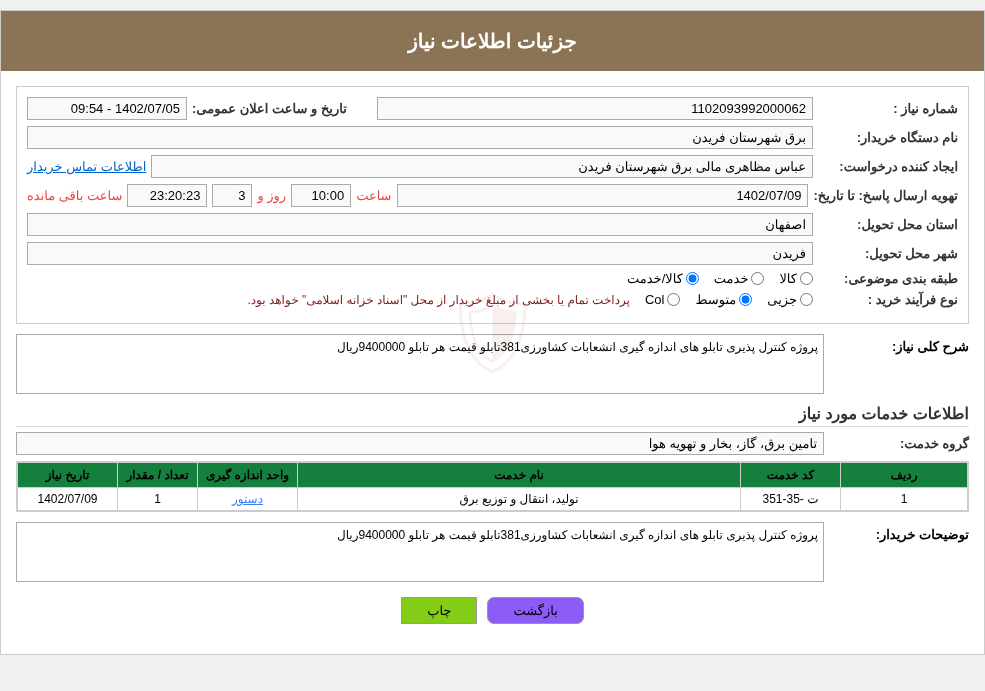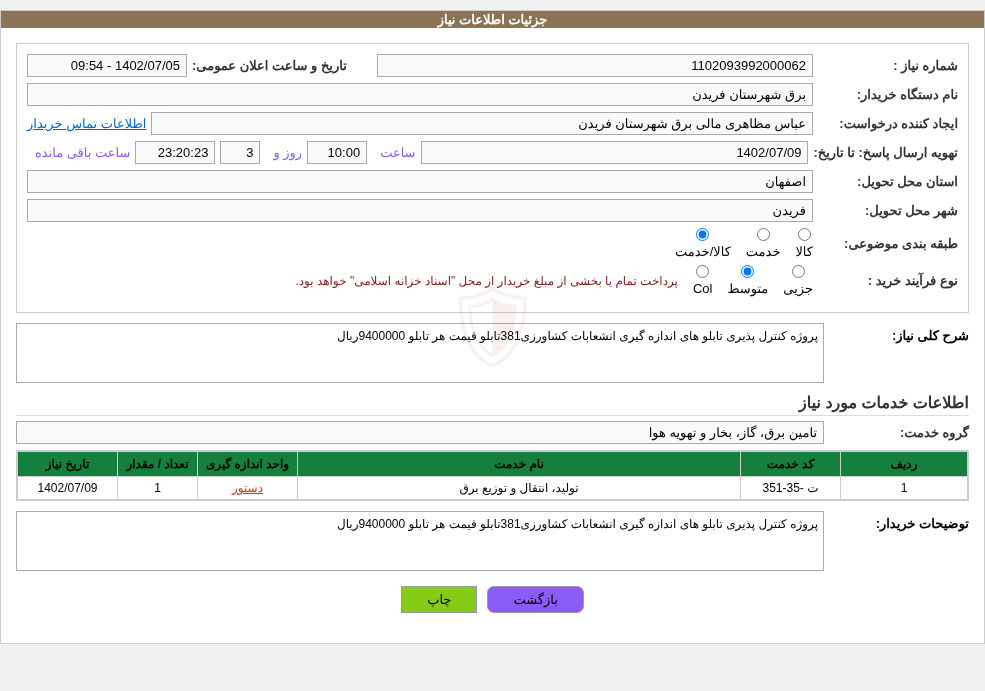--- a/index.html
+++ b/index.html
@@ -12,22 +12,22 @@
     .page-wrapper {
       max-width: 985px;
       margin: 10px auto;
       background: #fff;
       border: 1px solid #ccc;
     }
     .page-header {
       background: #8B7355;
       color: #fff;
       text-align: center;
-      padding: 1px;
-      font-size: 13px;
+      padding: 18px;
+      font-size: 20px;
       font-weight: bold;
     }
     .content {
       padding: 15px;
     }
     .form-section {
       border: 1px solid #ccc;
       padding: 10px;
       margin-bottom: 10px;
     }
@@ -50,38 +50,36 @@
       padding: 3px 6px;
       min-height: 22px;
       flex: 1;
       text-align: right;
     }
     .field-value.readonly {
       background: #f9f9f9;
     }
     .small-label {
       white-space: nowrap;
-      color: #8b5cf6;
-      margin-left: 8px;
+      color: #ef4444;
     }
     .link-text {
       color: #0066cc;
       cursor: pointer;
       text-decoration: underline;
     }
     .radio-group {
       display: flex;
       gap: 15px;
       align-items: center;
     }
     .radio-item {
       display: flex;
       align-items: center;
       gap: 3px;
-      flex-direction: column;
     }
     .section-title {
       font-weight: bold;
       font-size: 16px;
       color: #333;
       margin: 10px 0 5px 0;
       border-bottom: 1px solid #ddd;
       padding-bottom: 3px;
     }
     .table-container {
@@ -99,21 +97,21 @@
       padding: 5px;
       text-align: center;
       font-weight: bold;
     }
     td {
       border: 1px solid #ccc;
       padding: 4px 6px;
       text-align: center;
     }
     td.link-cell {
-      color: #c2410c;
+      color: #3b82f6;
       cursor: pointer;
       text-decoration: underline;
     }
     .description-row {
       display: flex;
       gap: 5px;
       margin-bottom: 10px;
     }
     .description-label {
       font-weight: bold;

